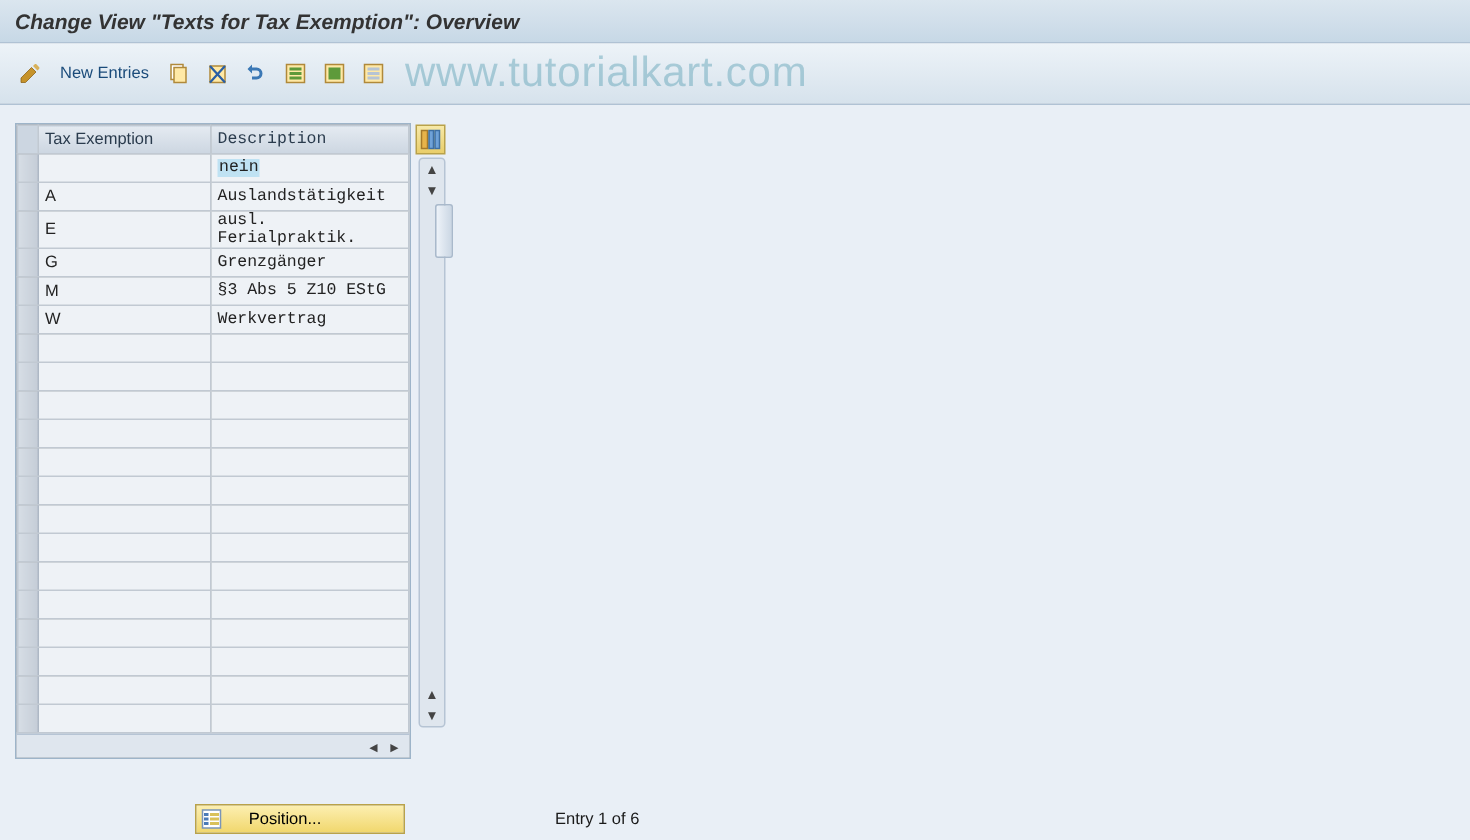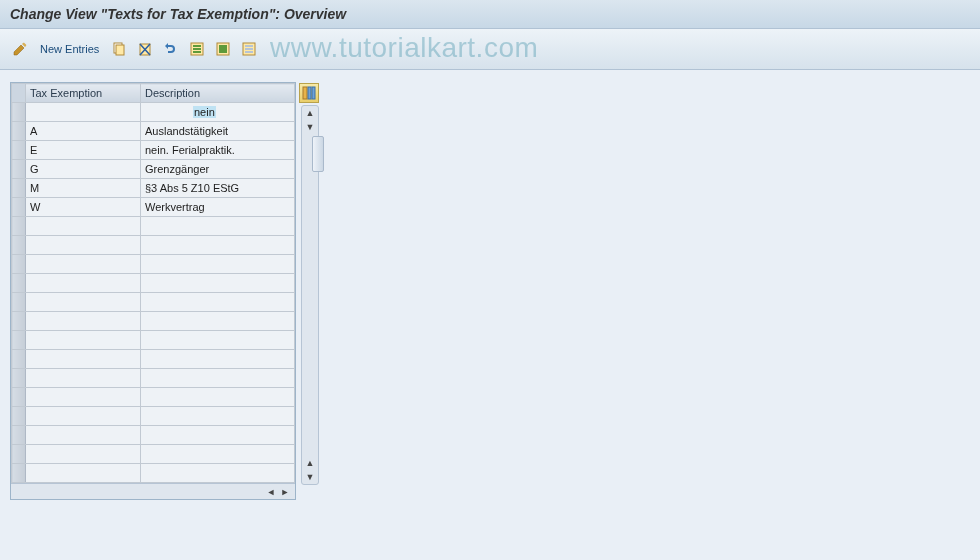--- a/index.html
+++ b/index.html
@@ -92,30 +92,29 @@
     color: #2a3b4d;
     font-weight: normal;
   }
   .grid th.rowheader { width: 14px; background: #ccd6e1;}
   .grid td.rowheader {
     width: 14px;
     background: linear-gradient(to right,#d6dde5,#c5cdd7);
     border-right: 1px solid #aeb8c5;
   }
   .grid th.col1, .grid td.col1 { width: 115px; }
-  .grid th.col2, .grid td.col2 { width: 154px; }
+  .grid th.col2, .grid td.col2 { width: 132px; font-family: Liberation Mono, monospace; }
   .grid td {
     background: #eef2f6;
     color: #222;
   }
   .highlight {
     background: #bfe2f3 !important;
     display:inline-block;
     padding:0 1px;
-    margin-left:48px;
   }
   .config-btn {
     position: absolute;
     top: 0; right: -24px;
     width: 20px; height: 20px;
     background: linear-gradient(to bottom,#f7e9a8,#e9ce6a);
     border: 1px solid #b9a24a;
     display:flex;align-items:center;justify-content:center;
     cursor:pointer;
   }
@@ -263,21 +262,21 @@
             <td class="col2"><span class="highlight">nein</span></td>
           </tr>
           <tr>
             <td class="rowheader"></td>
             <td class="col1">A</td>
             <td class="col2">Auslandstätigkeit</td>
           </tr>
           <tr>
             <td class="rowheader"></td>
             <td class="col1">E</td>
-            <td class="col2">nein. Ferialpraktik.</td>
+            <td class="col2">ausl. Ferialpraktik.</td>
           </tr>
           <tr>
             <td class="rowheader"></td>
             <td class="col1">G</td>
             <td class="col2">Grenzgänger</td>
           </tr>
           <tr>
             <td class="rowheader"></td>
             <td class="col1">M</td>
             <td class="col2">§3 Abs 5 Z10 EStG</td>
@@ -375,13 +374,28 @@
       <span class="arrow">▲</span>
       <span class="arrow">▼</span>
       <div class="track">
           <div class="thumb"></div>
         </div>
       <span class="arrow">▲</span>
       <span class="arrow">▼</span>
     </div>
   </div>
 
+  <div class="footer">
+    <span class="position-btn">
+      <svg class="mini-icon" viewBox="0 0 14 14">
+          <rect x="1" y="1" width="12" height="12" fill="#fff" stroke="#7a95b8"></rect>
+          <rect x="2" y="3" width="3" height="2" fill="#4b7bb7"></rect>
+          <rect x="2" y="6" width="3" height="2" fill="#4b7bb7"></rect>
+          <rect x="2" y="9" width="3" height="2" fill="#4b7bb7"></rect>
+          <rect x="6" y="3" width="6" height="2" fill="#d9c15a"></rect>
+          <rect x="6" y="6" width="6" height="2" fill="#d9c15a"></rect>
+          <rect x="6" y="9" width="6" height="2" fill="#d9c15a"></rect>
+        </svg>
+      <span>Position...</span>
+    </span>
+    <span class="entry-text">Entry 1 of 6</span>
+  </div>
 </div>
 
 </body></html>

